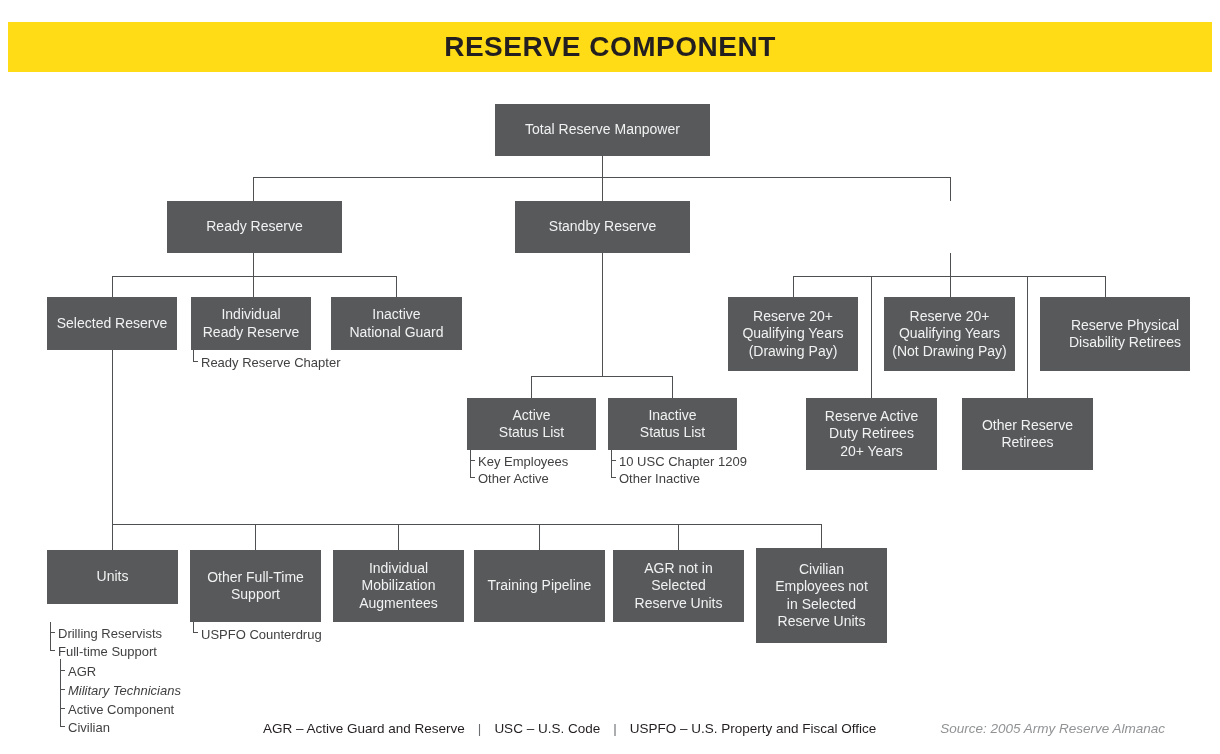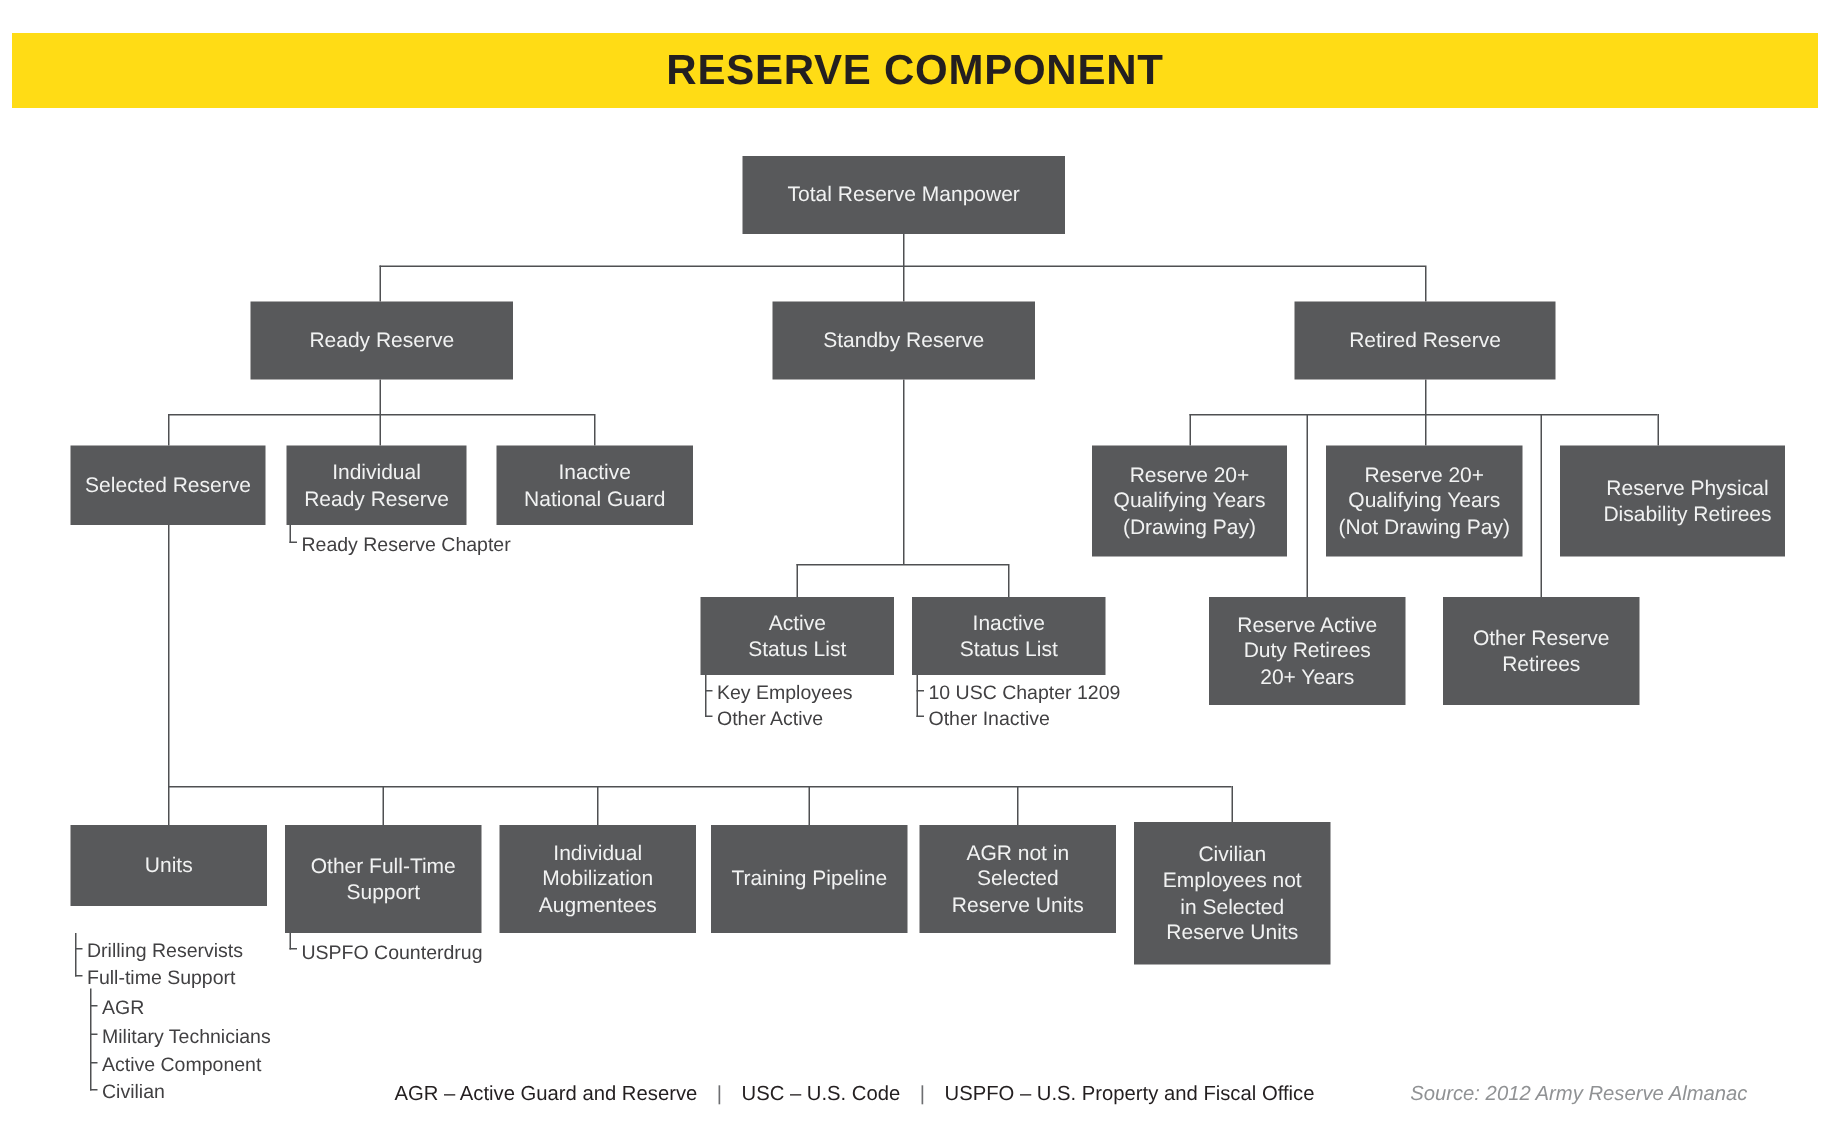--- a/index.html
+++ b/index.html
@@ -67,21 +67,20 @@
   <div class="vline" style="left:255px;top:524px;height:26px;"></div>
   <div class="vline" style="left:398px;top:524px;height:26px;"></div>
   <div class="vline" style="left:539px;top:524px;height:26px;"></div>
   <div class="vline" style="left:678px;top:524px;height:26px;"></div>
   <div class="vline" style="left:821px;top:524px;height:24px;"></div>
 
   <div class="node" style="left:495px;top:104px;width:215px;height:52px;">Total Reserve Manpower</div>
 
   <div class="node" style="left:167px;top:201px;width:175px;height:52px;">Ready Reserve</div>
   <div class="node" style="left:515px;top:201px;width:175px;height:52px;">Standby Reserve</div>
-  <div class="node" style="left:863px;top:201px;width:174px;height:52px;">Retired Reserve</div>
 
   <div class="node" style="left:47px;top:297px;width:130px;height:53px;">Selected Reserve</div>
   <div class="node" style="left:191px;top:297px;width:120px;height:53px;">Individual
 Ready Reserve</div>
   <div class="node" style="left:331px;top:297px;width:131px;height:53px;">Inactive
 National Guard</div>
 
   <div class="node" style="left:467px;top:398px;width:129px;height:52px;">Active
 Status List</div>
   <div class="node" style="left:608px;top:398px;width:129px;height:52px;">Inactive
@@ -136,30 +135,30 @@
   <div class="hline" style="left:50px;top:632px;width:5px;"></div>
   <div class="hline" style="left:50px;top:650px;width:5px;"></div>
   <div class="note" style="left:58px;top:626px;">Drilling Reservists</div>
   <div class="note" style="left:58px;top:644px;">Full-time Support</div>
   <div class="vline" style="left:60px;top:659px;height:68px;"></div>
   <div class="hline" style="left:60px;top:670px;width:5px;"></div>
   <div class="hline" style="left:60px;top:689px;width:5px;"></div>
   <div class="hline" style="left:60px;top:708px;width:5px;"></div>
   <div class="hline" style="left:60px;top:726px;width:5px;"></div>
   <div class="note" style="left:68px;top:664px;">AGR</div>
-  <div class="note" style="left:68px;top:683px;">Military Technicians</div>
+  <div class="note" style="left:68px;top:683px;font-style:italic;">Military Technicians</div>
   <div class="note" style="left:68px;top:702px;">Active Component</div>
   <div class="note" style="left:68px;top:720px;">Civilian</div>
 
   <div class="vline" style="left:193px;top:622px;height:11px;"></div>
   <div class="hline" style="left:193px;top:632px;width:5px;"></div>
   <div class="note" style="left:201px;top:627px;">USPFO Counterdrug</div>
 
   <div class="legend">
     <span>AGR – Active Guard and Reserve</span>
     <span class="sep">|</span>
     <span>USC – U.S. Code</span>
     <span class="sep">|</span>
     <span>USPFO – U.S. Property and Fiscal Office</span>
   </div>
-  <div class="source">Source: 2012 Army Reserve Almanac</div>
+  <div class="source">Source: 2005 Army Reserve Almanac</div>
 
 </div>
 
 </body></html>

